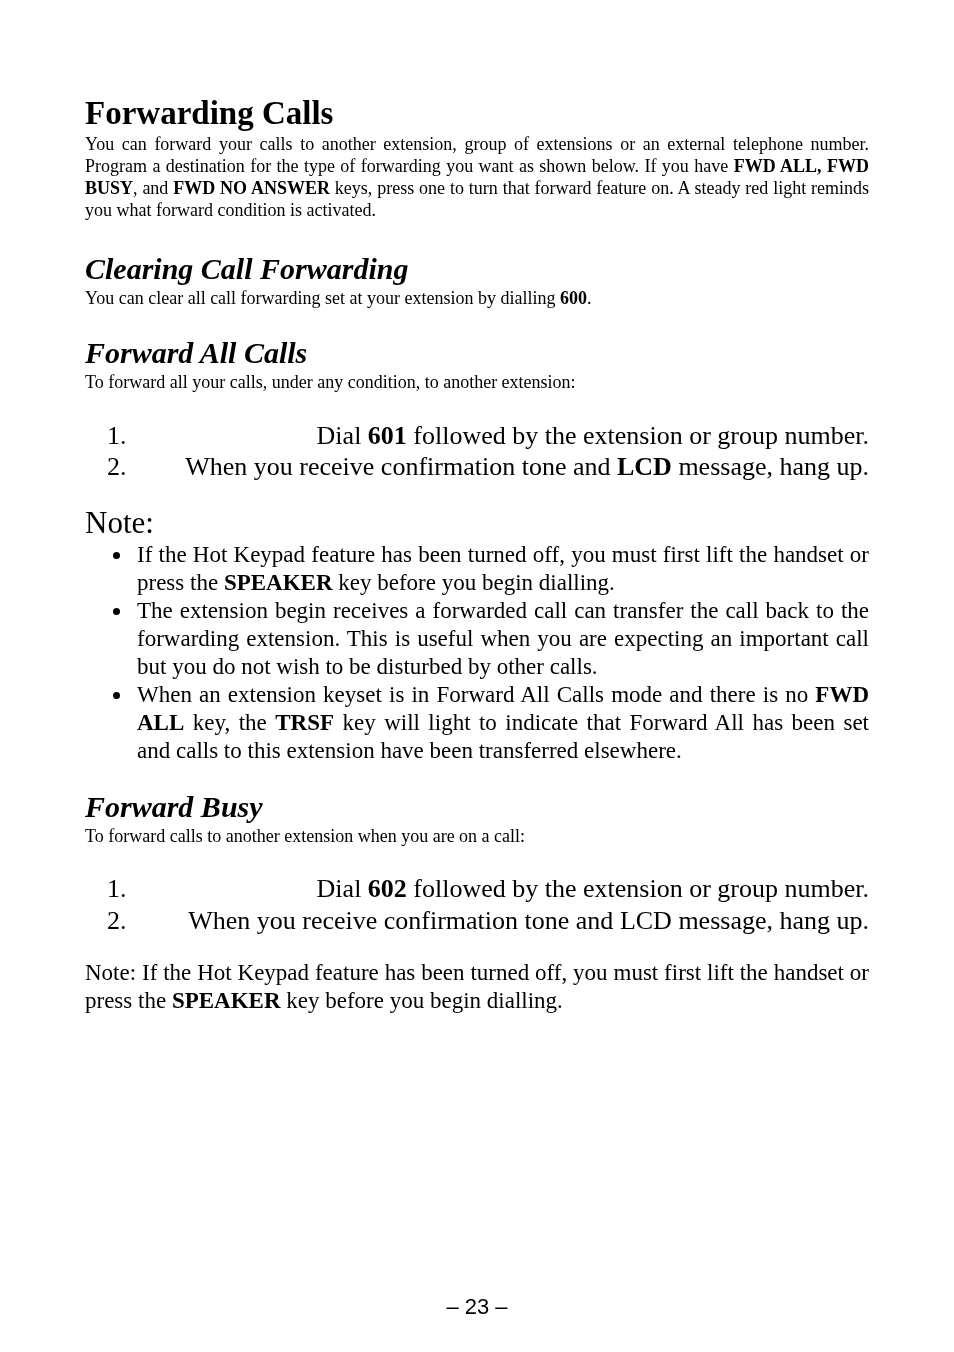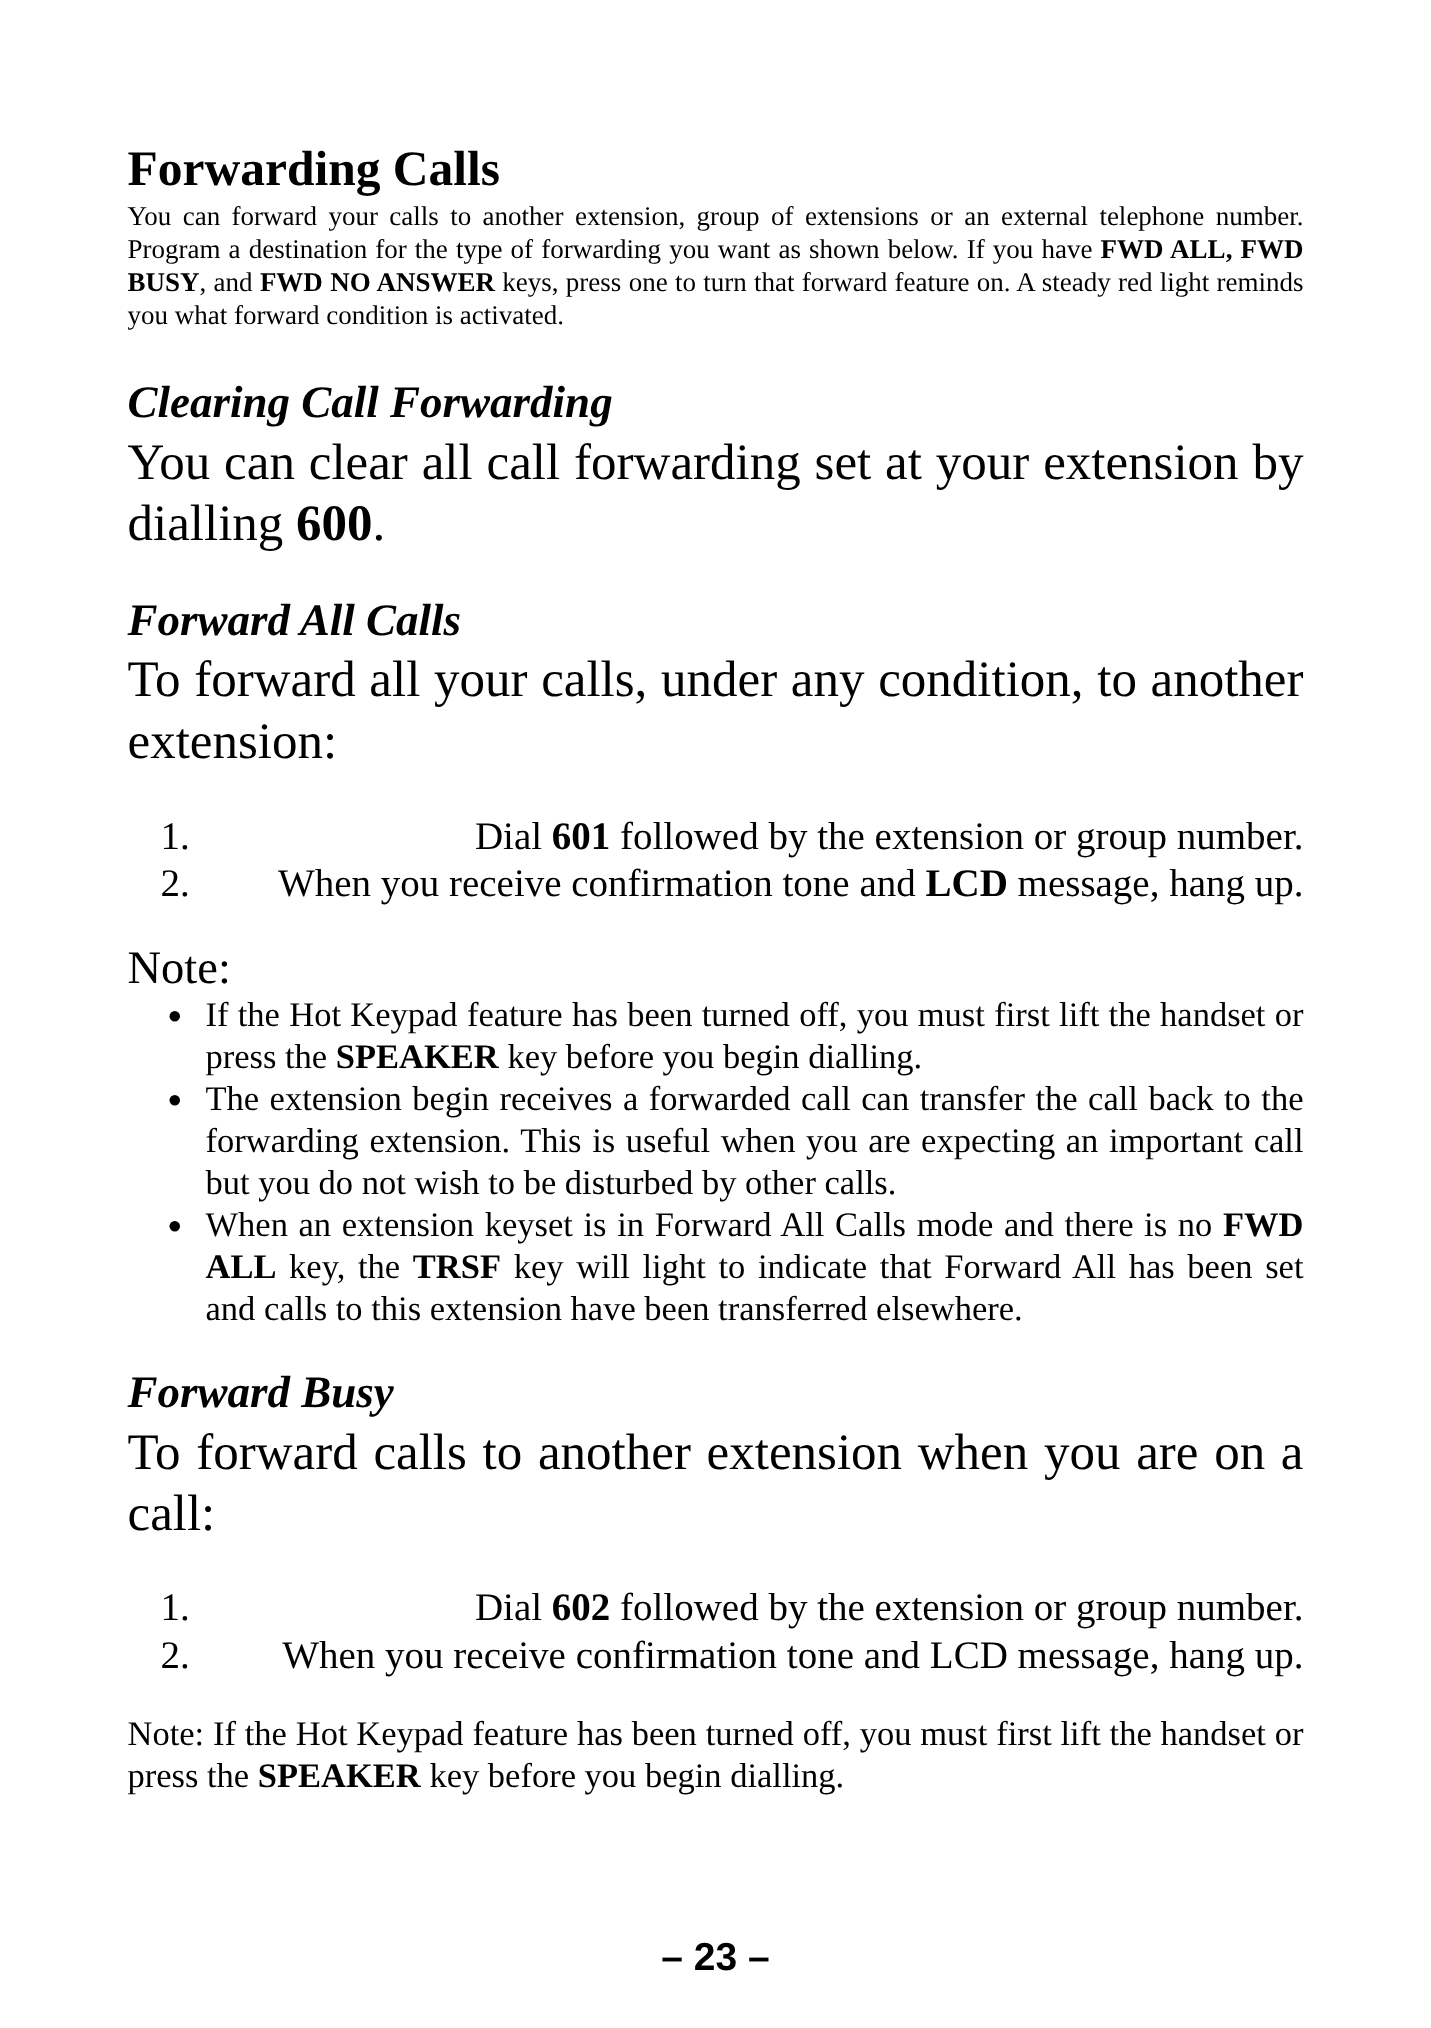--- a/index.html
+++ b/index.html
@@ -27,21 +27,21 @@
       line-height: 1.22;
       margin-bottom: 30px;
     }
     .subheading {
       font-size: 30px;
       font-weight: bold;
       font-style: italic;
       margin-bottom: 2px;
     }
     .para {
-      font-size: 34px;
+      font-size: 18px;
       text-align: justify;
       line-height: 1.22;
       margin-bottom: 26px;
     }
     .ol-list {
       font-size: 26px;
       line-height: 1.22;
       list-style-position: outside;
       padding-left: 48px;
       margin-bottom: 22px;
@@ -71,22 +71,22 @@
       text-align: justify;
       line-height: 1.22;
       margin-bottom: 14px;
     }
     .page-num {
       position: absolute;
       bottom: 32px;
       left: 0;
       right: 0;
       text-align: center;
-      font-size: 26px;
-      font-weight: bold;
+      font-size: 22px;
+      font-weight: normal;
       font-family: Arial, Helvetica, sans-serif;
     }
     b { font-weight: bold; }
   </style>
 </head>
 <body>
 
 <h1 class="title">Forwarding Calls</h1>
 
 <p class="intro">

